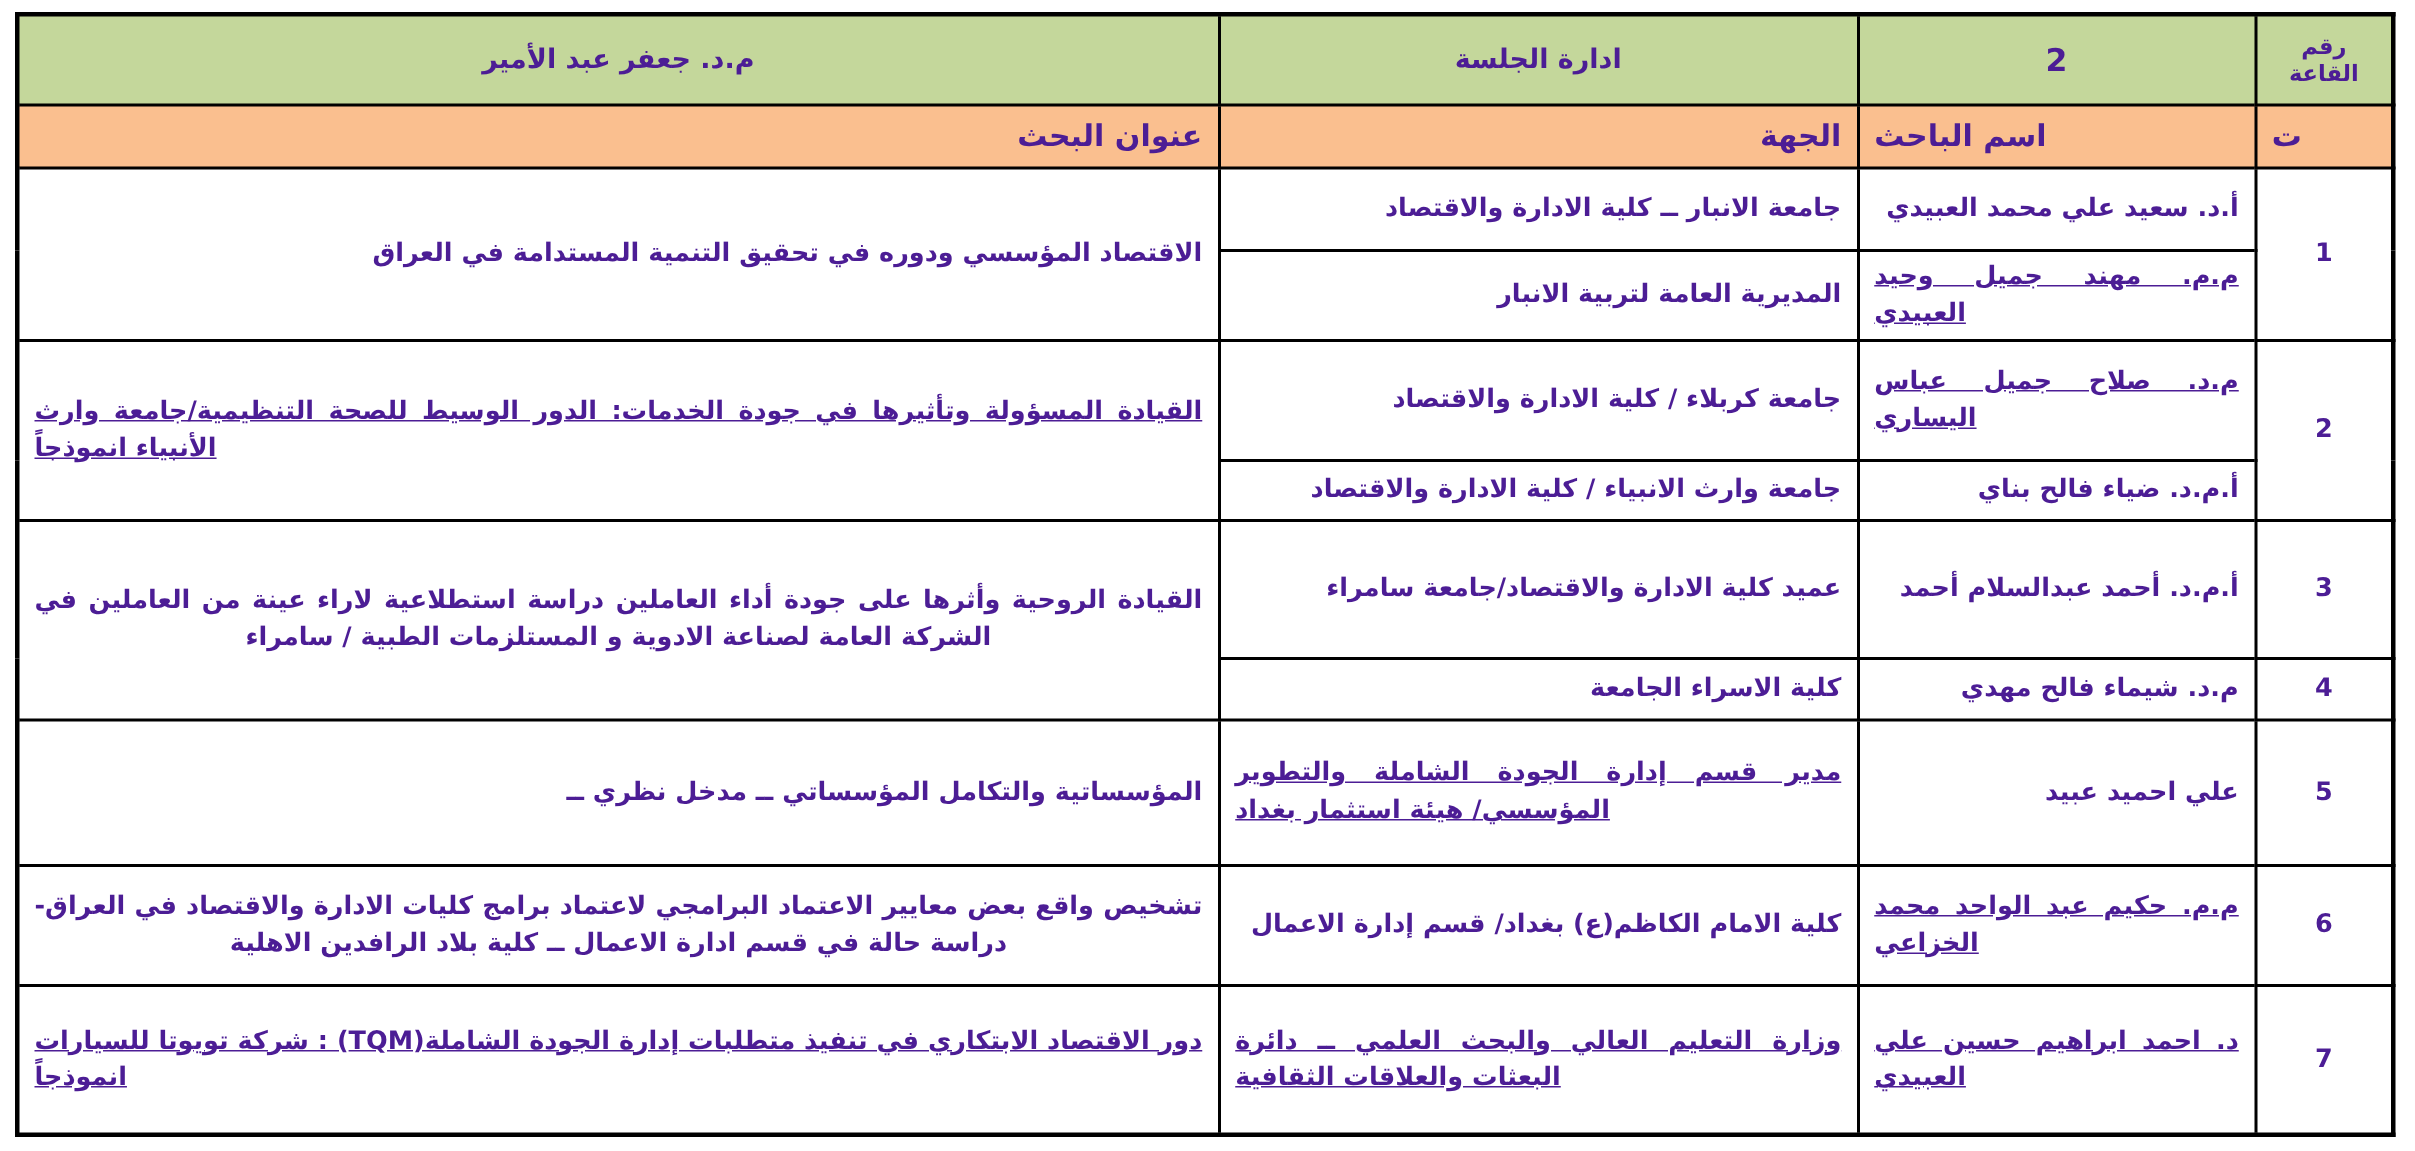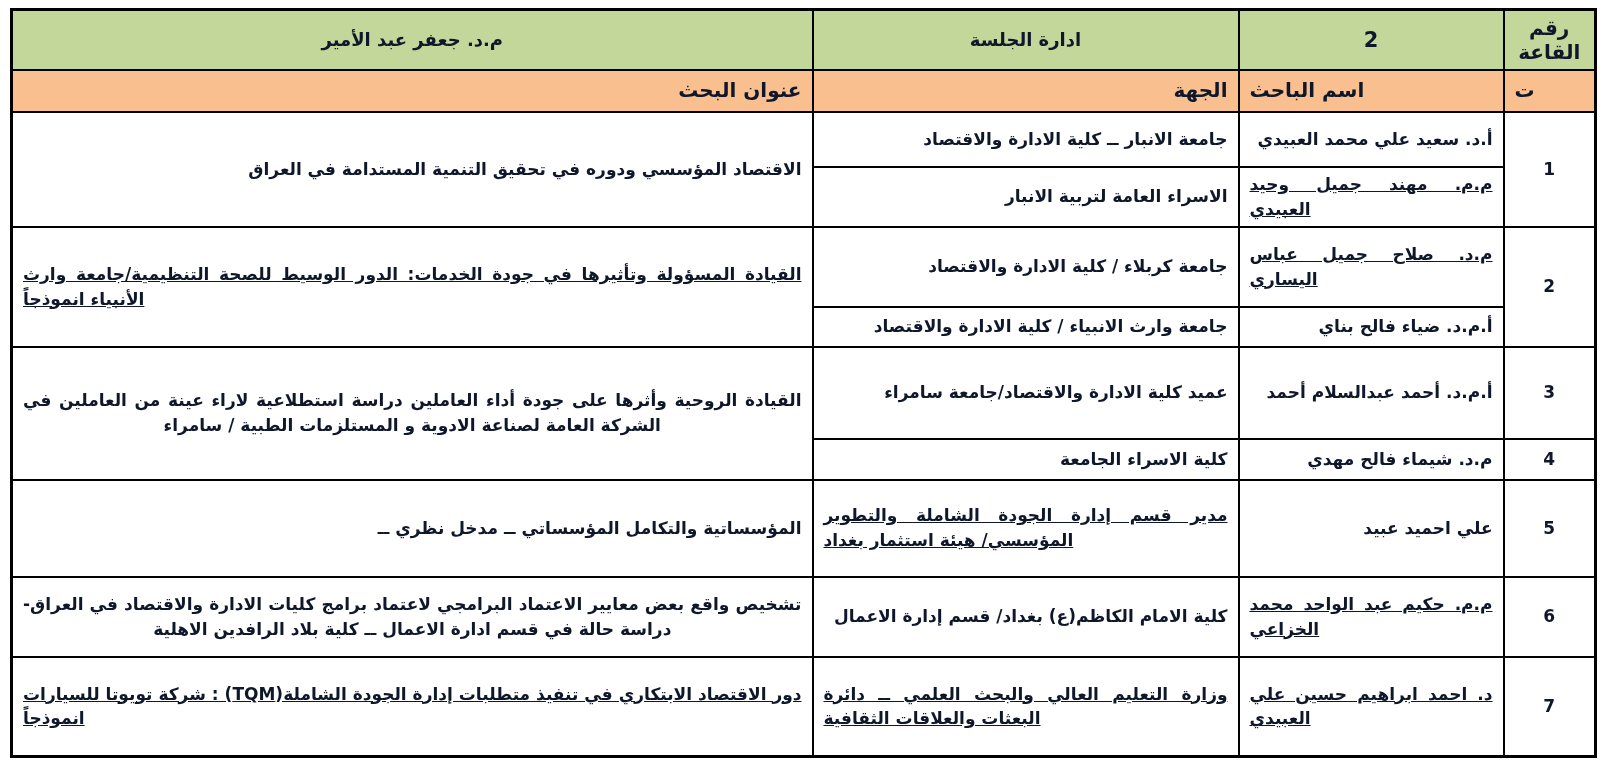--- a/index.html
+++ b/index.html
@@ -17,28 +17,28 @@
     table-layout: fixed;
     direction: rtl;
     border: 3px solid #000;
   }
   .schedule-table td {
     border: 2px solid #000;
     vertical-align: middle;
     padding: 3px 10px;
     font-size: 17px;
     font-weight: bold;
-    color: #0f172a;
+    color: #4c1d95;
     line-height: 1.45;
     word-wrap: break-word;
   }
   
   .green-row td { background: #c4d79b; text-align: center; font-size: 18px; height: 60px; }
   .green-row td.digit { font-size: 21px; }
-  .green-row td.small-wrap { font-size: 20px; line-height: 1.2; padding: 3px 6px; }
+  .green-row td.small-wrap { font-size: 15px; line-height: 1.2; padding: 3px 6px; }
   .orange-row td { background: #fabf8f; font-size: 20px; height: 42px; }
   .al-c { text-align: left; }
   .al-s { text-align: right; padding-right: 18px; }
   
   .idx {
     text-align: center;
     vertical-align: bottom;
     padding-bottom: 10px;
     font-size: 21px;
   }
@@ -74,21 +74,21 @@
   </tr>
 
   <tr style="height:55px;">
     <td class="idx idx-mid" rowspan="2">1</td>
     <td class="cc">أ.د. سعيد علي محمد العبيدي</td>
     <td class="cc">جامعة الانبار ــ كلية الادارة والاقتصاد</td>
     <td class="cc" rowspan="2">الاقتصاد المؤسسي ودوره في تحقيق التنمية المستدامة في العراق</td>
   </tr>
   <tr style="height:60px;">
     <td class="jl">م.م. مهند جميل وحيد العبيدي</td>
-    <td class="cc">الاسراء العامة لتربية الانبار</td>
+    <td class="cc">المديرية العامة لتربية الانبار</td>
   </tr>
 
   <tr style="height:80px;">
     <td class="idx" rowspan="2">2</td>
     <td class="jl">م.د. صلاح جميل عباس اليساري</td>
     <td class="cc">جامعة كربلاء /  كلية الادارة والاقتصاد</td>
     <td class="jl" rowspan="2">القيادة المسؤولة وتأثيرها في جودة الخدمات: الدور الوسيط للصحة التنظيمية/جامعة وارث الأنبياء انموذجاً</td>
   </tr>
   <tr style="height:40px;">
     <td class="cc">أ.م.د. ضياء فالح بناي</td>

